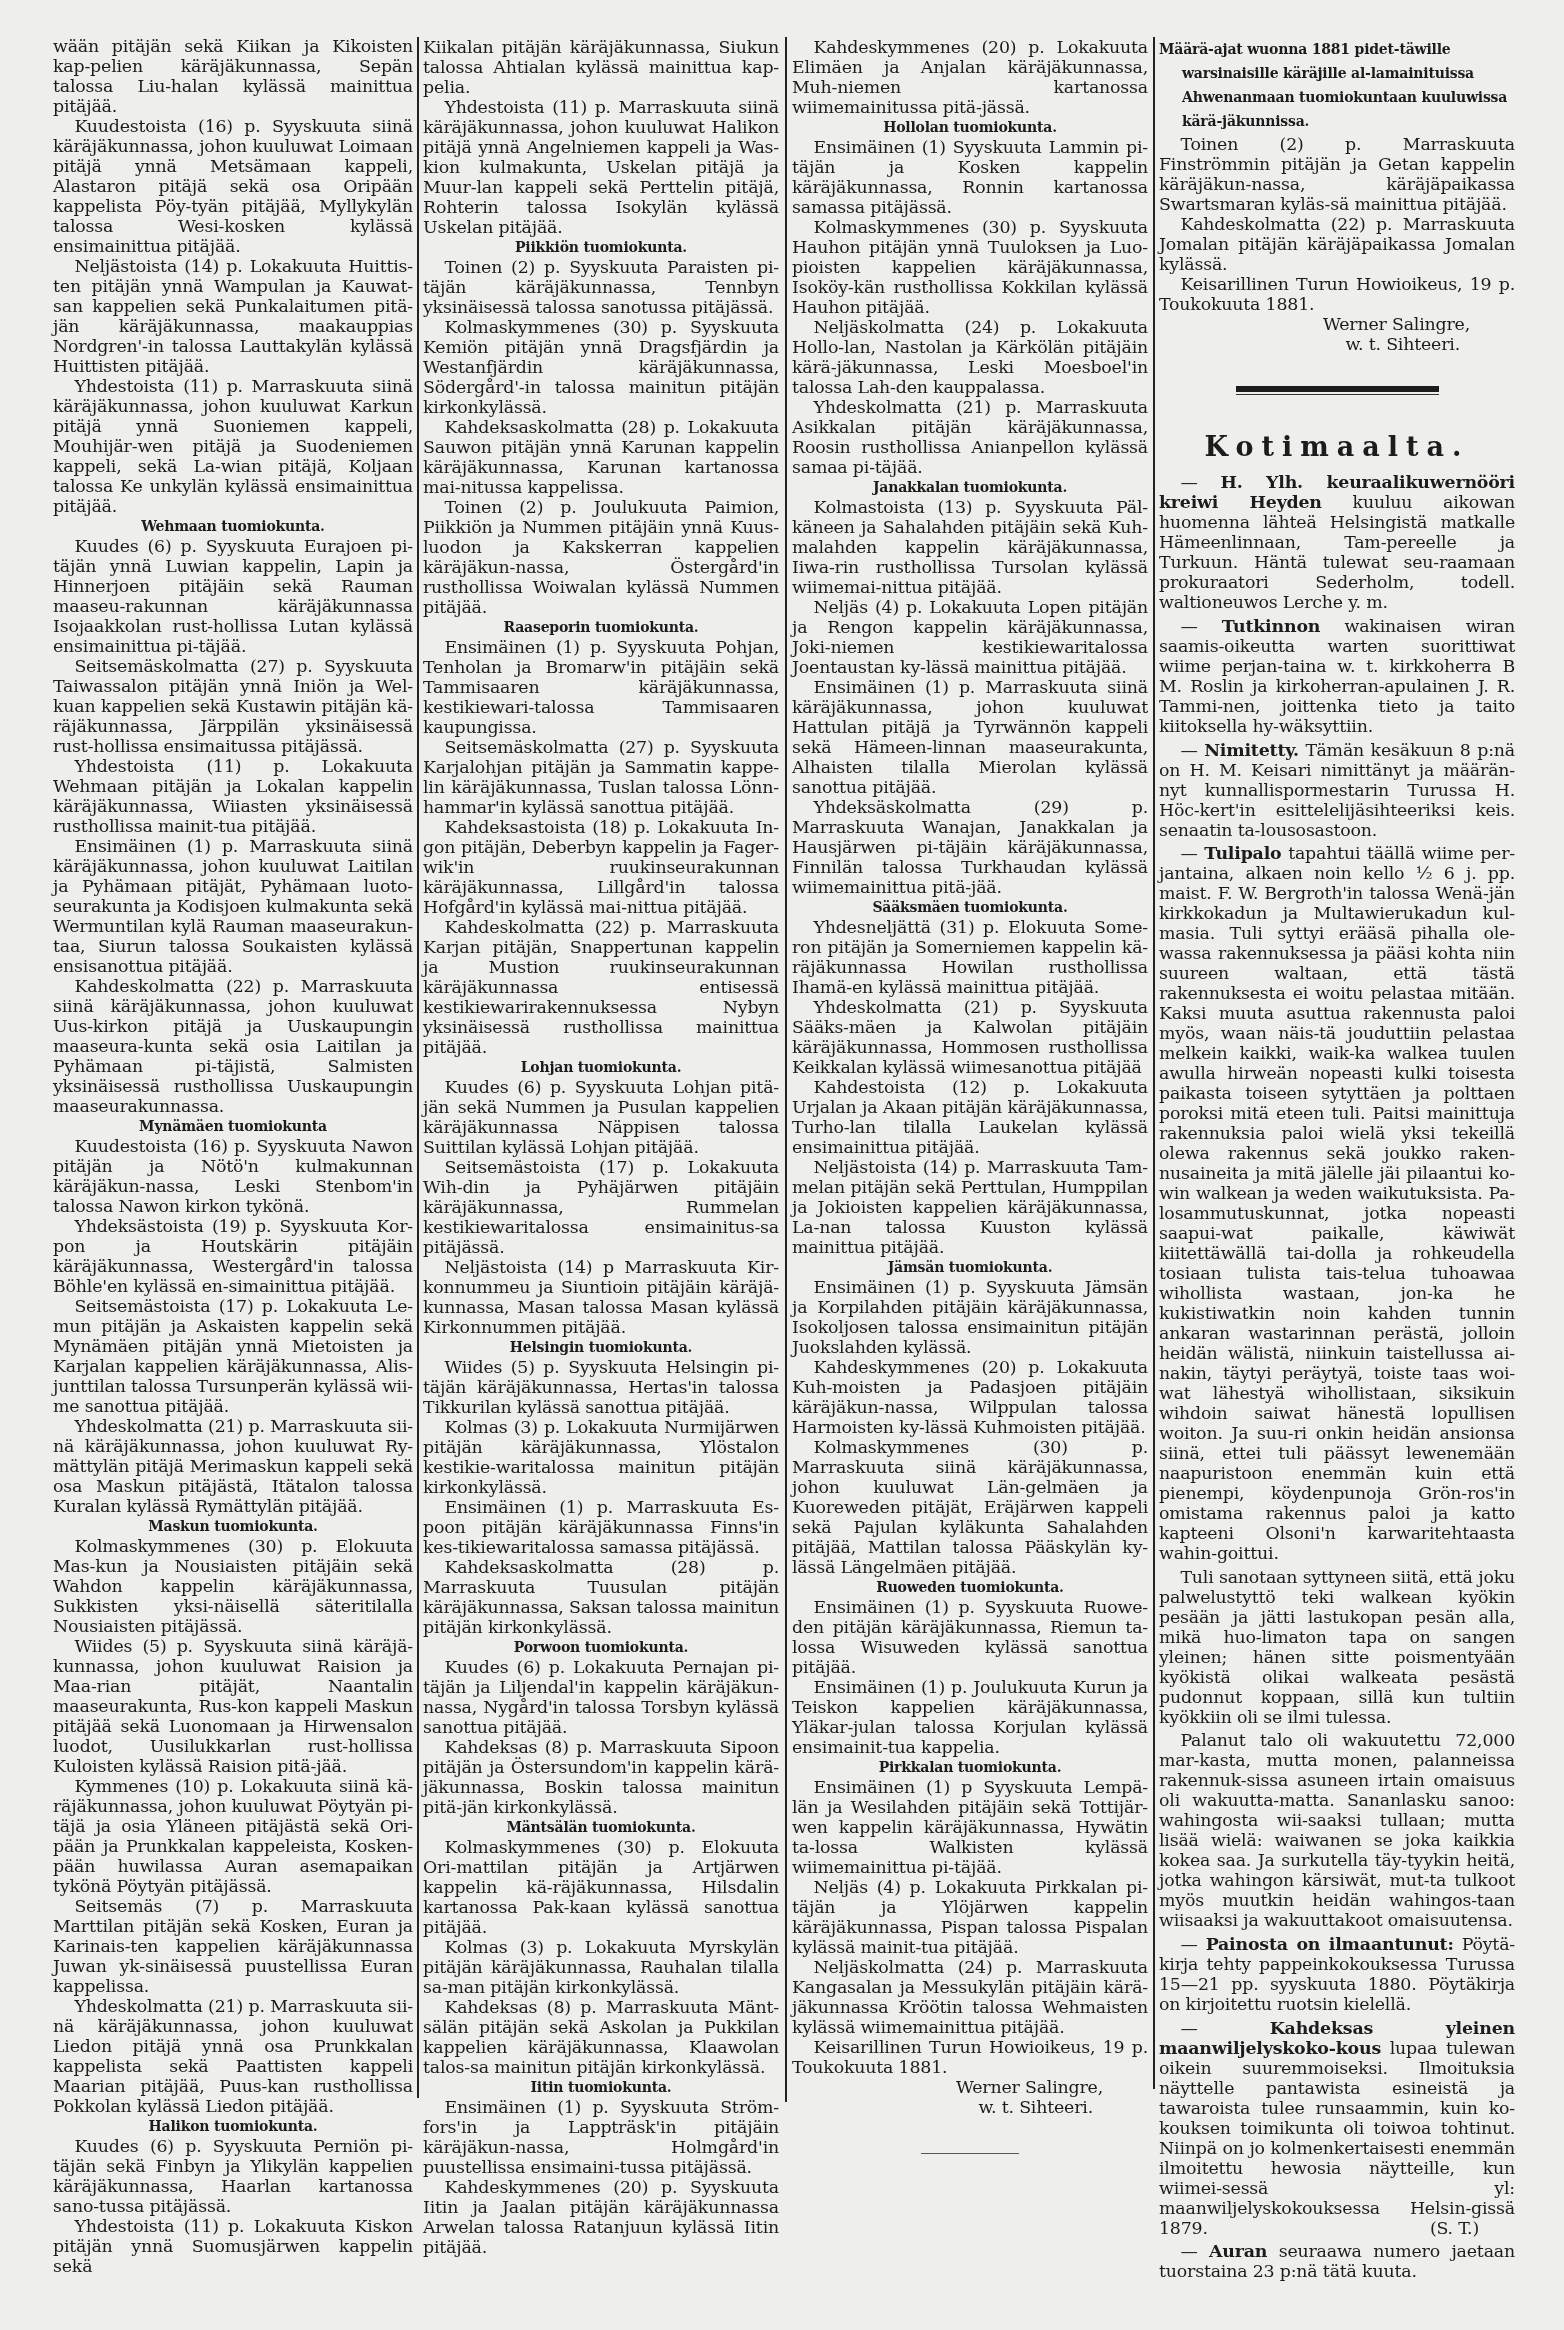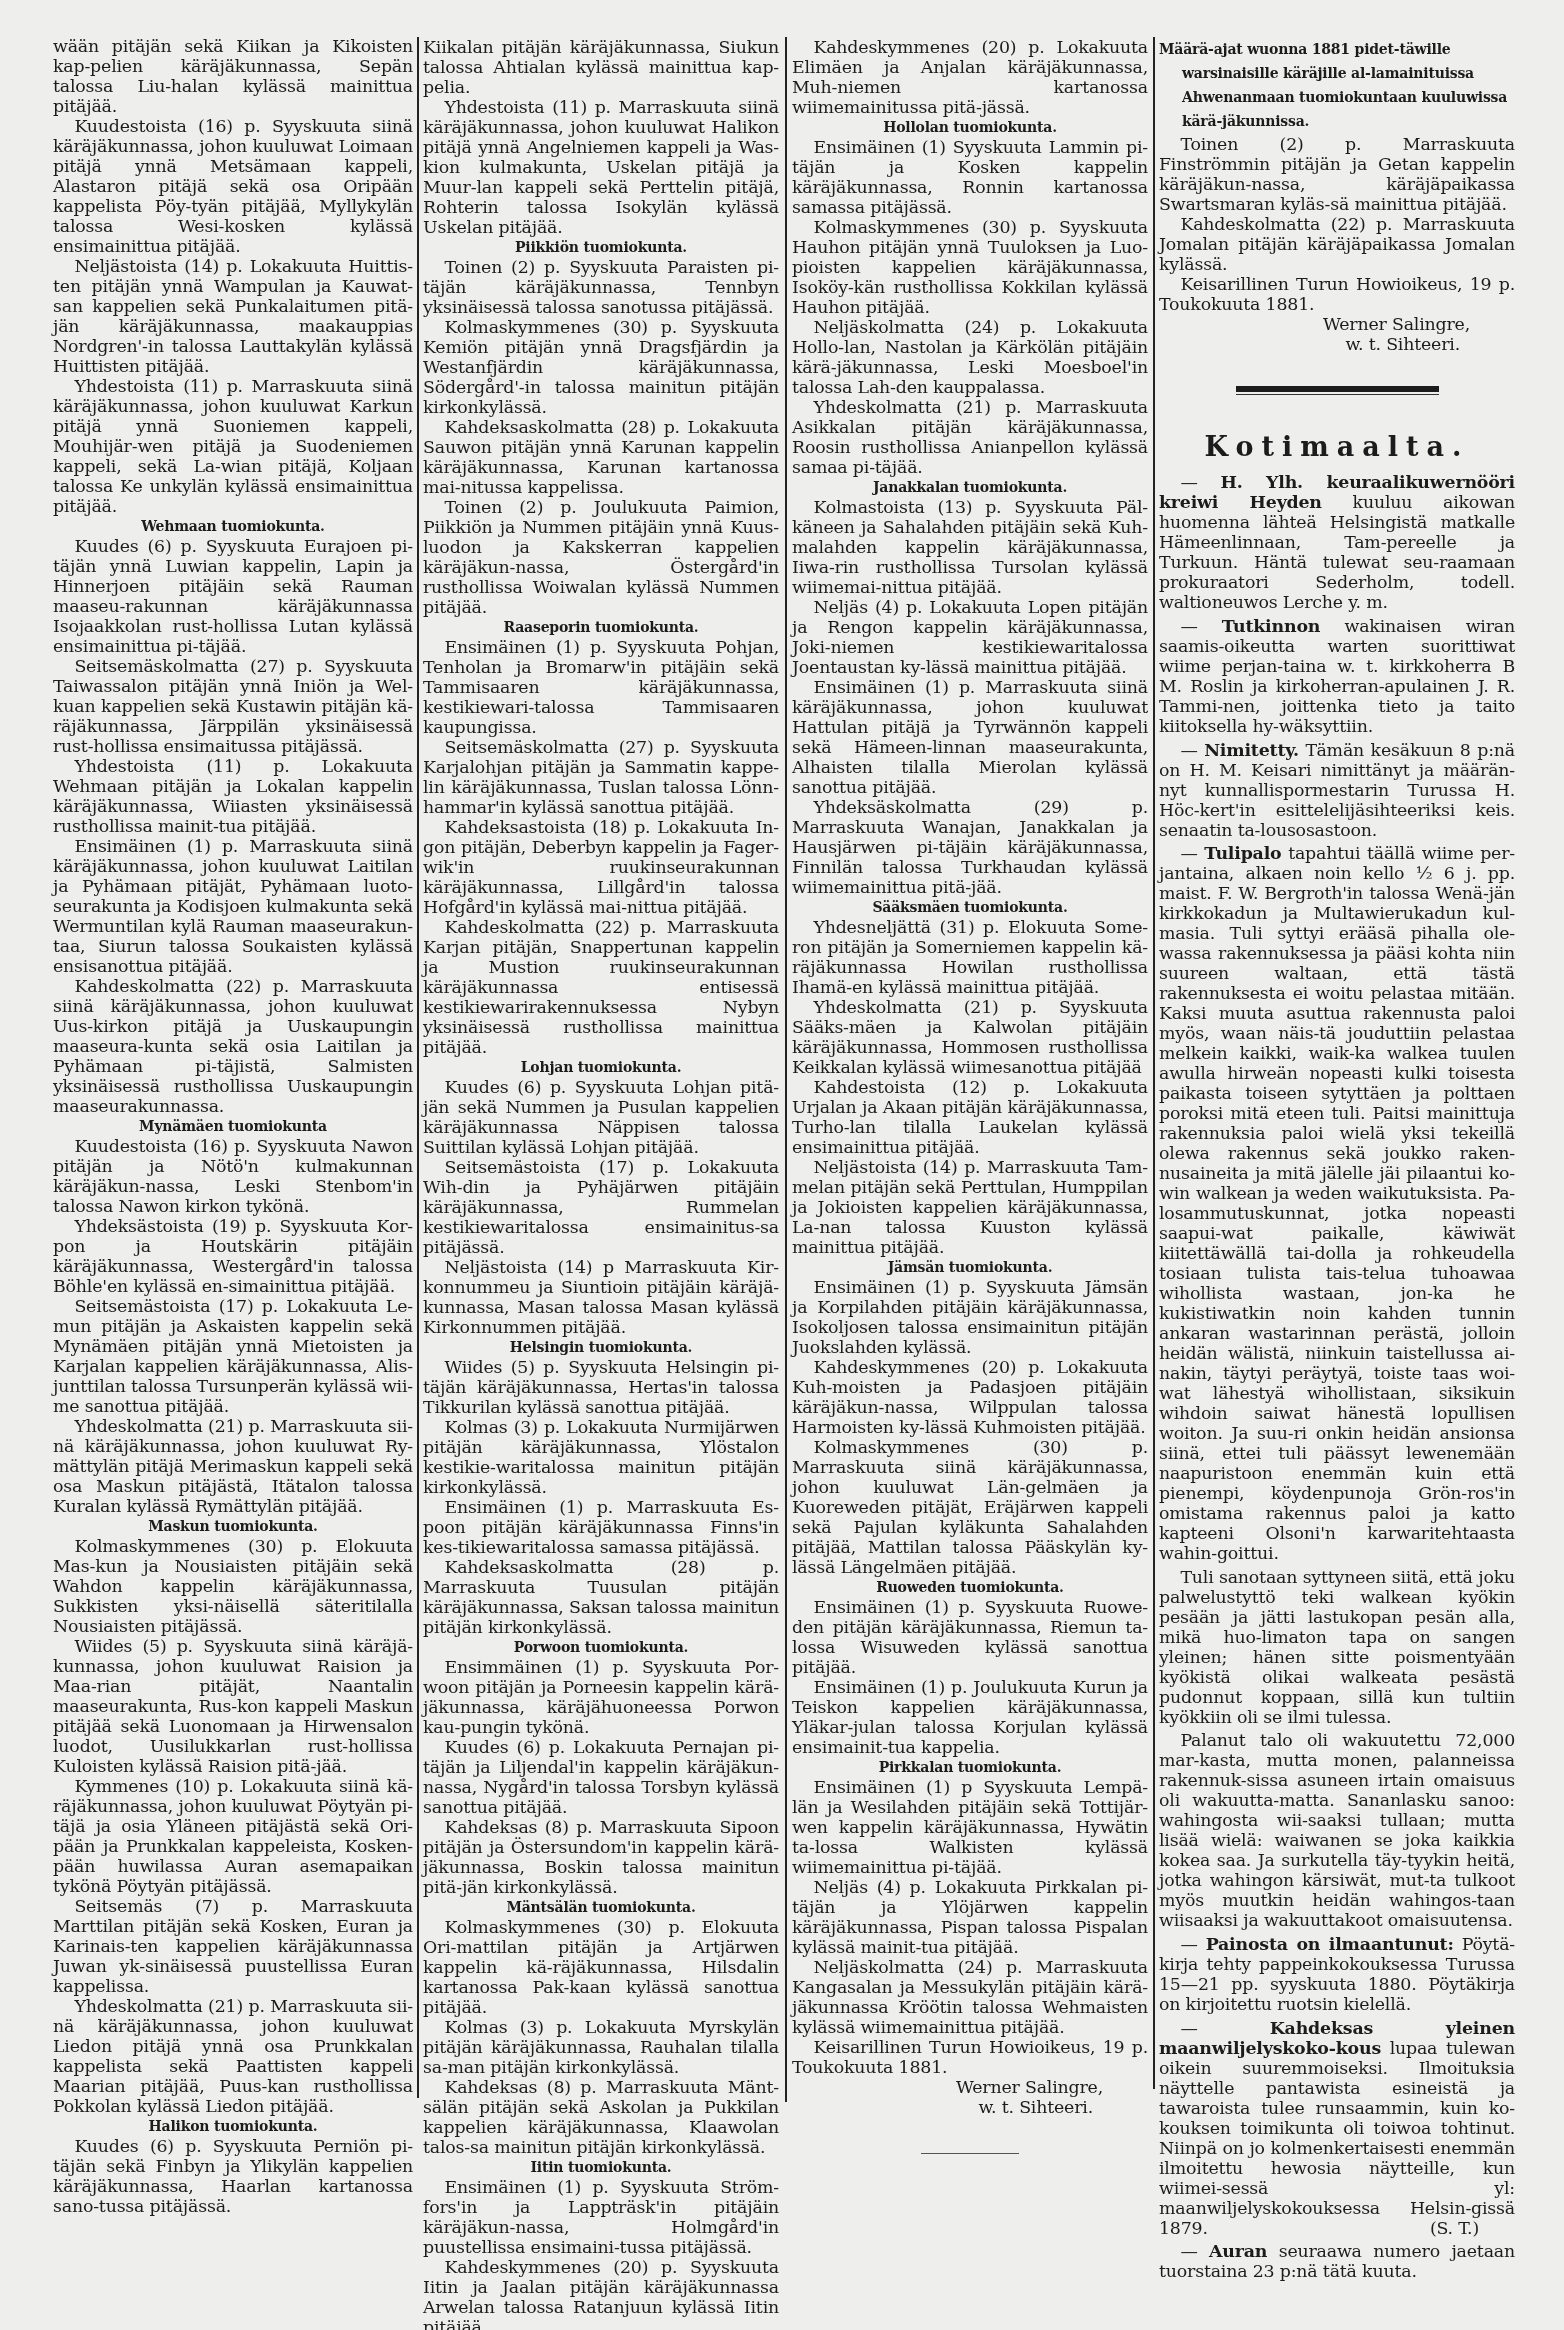--- a/index.html
+++ b/index.html
@@ -73,20 +73,21 @@
       <p>Seitsemästoista (17) p. Lokakuuta Le-mun pitäjän ja Askaisten kappelin sekä Mynämäen pitäjän ynnä Mietoisten ja Karjalan kappelien käräjäkunnassa, Alis-junttilan talossa Tursunperän kylässä wii-me sanottua pitäjää.</p>
       <p>Yhdeskolmatta (21) p. Marraskuuta sii-nä käräjäkunnassa, johon kuuluwat Ry-mättylän pitäjä Merimaskun kappeli sekä osa Maskun pitäjästä, Itätalon talossa Kuralan kylässä Rymättylän pitäjää.</p>
       <h3>Maskun tuomiokunta.</h3>
       <p>Kolmaskymmenes (30) p. Elokuuta Mas-kun ja Nousiaisten pitäjäin sekä Wahdon kappelin käräjäkunnassa, Sukkisten yksi-näisellä säteritilalla Nousiaisten pitäjässä.</p>
       <p>Wiides (5) p. Syyskuuta siinä käräjä-kunnassa, johon kuuluwat Raision ja Maa-rian pitäjät, Naantalin maaseurakunta, Rus-kon kappeli Maskun pitäjää sekä Luonomaan ja Hirwensalon luodot, Uusilukkarlan rust-hollissa Kuloisten kylässä Raision pitä-jää.</p>
       <p>Kymmenes (10) p. Lokakuuta siinä kä-räjäkunnassa, johon kuuluwat Pöytyän pi-täjä ja osia Yläneen pitäjästä sekä Ori-pään ja Prunkkalan kappeleista, Kosken-pään huwilassa Auran asemapaikan tykönä Pöytyän pitäjässä.</p>
       <p>Seitsemäs (7) p. Marraskuuta Marttilan pitäjän sekä Kosken, Euran ja Karinais-ten kappelien käräjäkunnassa Juwan yk-sinäisessä puustellissa Euran kappelissa.</p>
       <p>Yhdeskolmatta (21) p. Marraskuuta sii-nä käräjäkunnassa, johon kuuluwat Liedon pitäjä ynnä osa Prunkkalan kappelista sekä Paattisten kappeli Maarian pitäjää, Puus-kan rusthollissa Pokkolan kylässä Liedon pitäjää.</p>
       <h3>Halikon tuomiokunta.</h3>
       <p>Kuudes (6) p. Syyskuuta Perniön pi-täjän sekä Finbyn ja Ylikylän kappelien käräjäkunnassa, Haarlan kartanossa sano-tussa pitäjässä.</p>
+      <p>Yhdestoista (11) p. Lokakuuta Kiskon pitäjän ynnä Suomusjärwen kappelin sekä</p>
     </div>
 
   <div class="col c2" id="col2">
       <p class="noind">Kiikalan pitäjän käräjäkunnassa, Siukun talossa Ahtialan kylässä mainittua kap-pelia.</p>
       <p>Yhdestoista (11) p. Marraskuuta siinä käräjäkunnassa, johon kuuluwat Halikon pitäjä ynnä Angelniemen kappeli ja Was-kion kulmakunta, Uskelan pitäjä ja Muur-lan kappeli sekä Perttelin pitäjä, Rohterin talossa Isokylän kylässä Uskelan pitäjää.</p>
       <h3>Piikkiön tuomiokunta.</h3>
       <p>Toinen (2) p. Syyskuuta Paraisten pi-täjän käräjäkunnassa, Tennbyn yksinäisessä talossa sanotussa pitäjässä.</p>
       <p>Kolmaskymmenes (30) p. Syyskuuta Kemiön pitäjän ynnä Dragsfjärdin ja Westanfjärdin käräjäkunnassa, Södergård'-in talossa mainitun pitäjän kirkonkylässä.</p>
       <p>Kahdeksaskolmatta (28) p. Lokakuuta Sauwon pitäjän ynnä Karunan kappelin käräjäkunnassa, Karunan kartanossa mai-nitussa kappelissa.</p>
       <p>Toinen (2) p. Joulukuuta Paimion, Piikkiön ja Nummen pitäjäin ynnä Kuus-luodon ja Kakskerran kappelien käräjäkun-nassa, Östergård'in rusthollissa Woiwalan kylässä Nummen pitäjää.</p>
@@ -98,21 +99,20 @@
       <h3>Lohjan tuomiokunta.</h3>
       <p>Kuudes (6) p. Syyskuuta Lohjan pitä-jän sekä Nummen ja Pusulan kappelien käräjäkunnassa Näppisen talossa Suittilan kylässä Lohjan pitäjää.</p>
       <p>Seitsemästoista (17) p. Lokakuuta Wih-din ja Pyhäjärwen pitäjäin käräjäkunnassa, Rummelan kestikiewaritalossa ensimainitus-sa pitäjässä.</p>
       <p>Neljästoista (14) p Marraskuuta Kir-konnummeu ja Siuntioin pitäjäin käräjä-kunnassa, Masan talossa Masan kylässä Kirkonnummen pitäjää.</p>
       <h3>Helsingin tuomiokunta.</h3>
       <p>Wiides (5) p. Syyskuuta Helsingin pi-täjän käräjäkunnassa, Hertas'in talossa Tikkurilan kylässä sanottua pitäjää.</p>
       <p>Kolmas (3) p. Lokakuuta Nurmijärwen pitäjän käräjäkunnassa, Ylöstalon kestikie-waritalossa mainitun pitäjän kirkonkylässä.</p>
       <p>Ensimäinen (1) p. Marraskuuta Es-poon pitäjän käräjäkunnassa Finns'in kes-tikiewaritalossa samassa pitäjässä.</p>
       <p>Kahdeksaskolmatta (28) p. Marraskuuta Tuusulan pitäjän käräjäkunnassa, Saksan talossa mainitun pitäjän kirkonkylässä.</p>
       <h3>Porwoon tuomiokunta.</h3>
-      <p>Ensimmäinen (1) p. Syyskuuta Por-woon pitäjän ja Porneesin kappelin kärä-jäkunnassa, käräjähuoneessa Porwon kau-pungin tykönä.</p>
       <p>Kuudes (6) p. Lokakuuta Pernajan pi-täjän ja Liljendal'in kappelin käräjäkun-nassa, Nygård'in talossa Torsbyn kylässä sanottua pitäjää.</p>
       <p>Kahdeksas (8) p. Marraskuuta Sipoon pitäjän ja Östersundom'in kappelin kärä-jäkunnassa, Boskin talossa mainitun pitä-jän kirkonkylässä.</p>
       <h3>Mäntsälän tuomiokunta.</h3>
       <p>Kolmaskymmenes (30) p. Elokuuta Ori-mattilan pitäjän ja Artjärwen kappelin kä-räjäkunnassa, Hilsdalin kartanossa Pak-kaan kylässä sanottua pitäjää.</p>
       <p>Kolmas (3) p. Lokakuuta Myrskylän pitäjän käräjäkunnassa, Rauhalan tilalla sa-man pitäjän kirkonkylässä.</p>
       <p>Kahdeksas (8) p. Marraskuuta Mänt-sälän pitäjän sekä Askolan ja Pukkilan kappelien käräjäkunnassa, Klaawolan talos-sa mainitun pitäjän kirkonkylässä.</p>
       <h3>Iitin tuomiokunta.</h3>
       <p>Ensimäinen (1) p. Syyskuuta Ström-fors'in ja Lappträsk'in pitäjäin käräjäkun-nassa, Holmgård'in puustellissa ensimaini-tussa pitäjässä.</p>
       <p>Kahdeskymmenes (20) p. Syyskuuta Iitin ja Jaalan pitäjän käräjäkunnassa Arwelan talossa Ratanjuun kylässä Iitin pitäjää.</p>
     </div>

